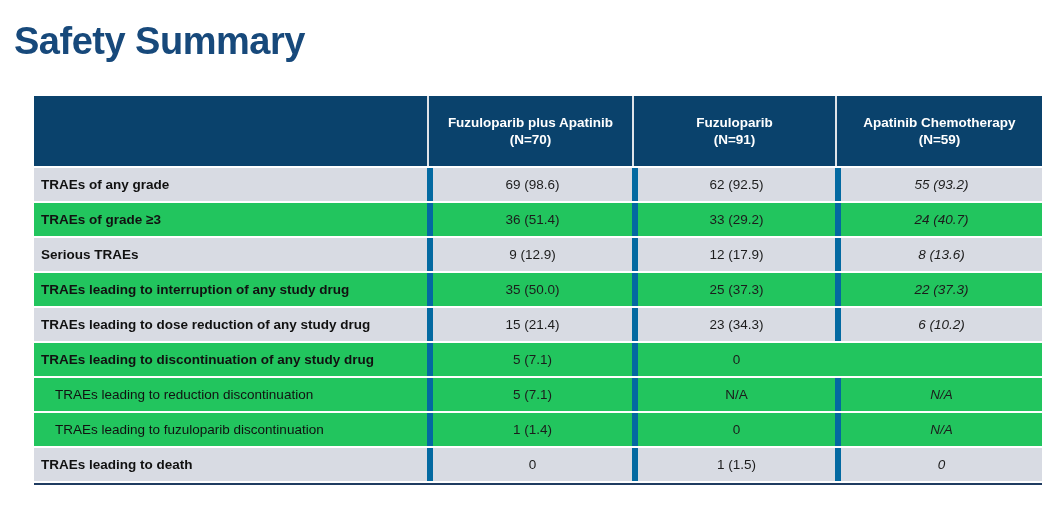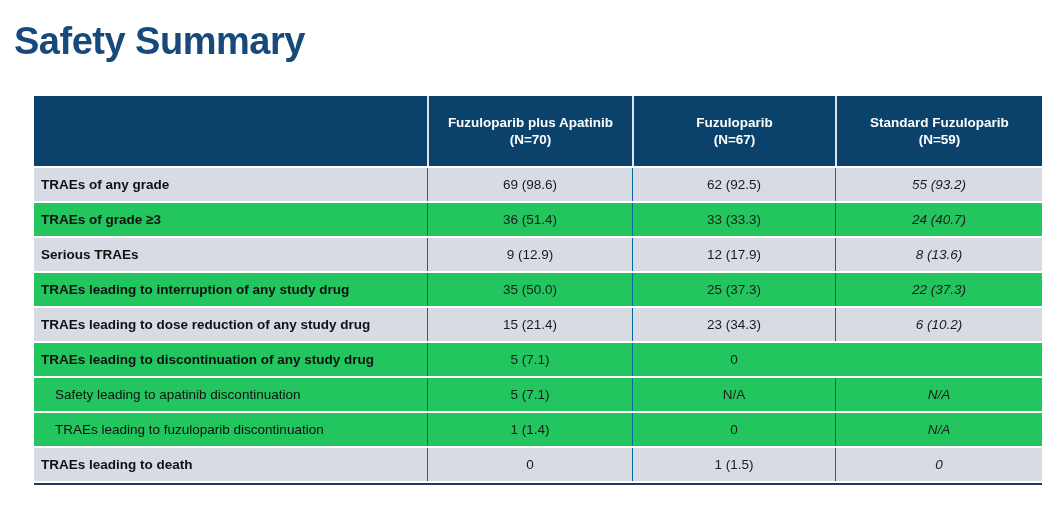--- a/index.html
+++ b/index.html
@@ -25,59 +25,59 @@
   .th:nth-child(3){flex-basis:203px;}
   .th:nth-child(4){flex-basis:207px;}
   .row{display:flex;height:33px;margin-top:2px;background:#22c55e;}
   .row.shaded{background:var(--shade,#d8dbe3);}
   .cell{
     box-sizing:border-box;display:flex;align-items:center;
     font-size:13.5px;color:#1c1c1c;
   }
   .cell.label{flex:0 0 393px;padding-left:7px;font-weight:bold;color:#111;}
   .cell.label.indent{padding-left:21px;font-weight:normal;}
-  .cell.val{justify-content:center;text-align:center;border-left:1px solid #0369a1;}
+  .cell.val{justify-content:center;text-align:center;border-left:6px solid #0369a1;}
   .cell.val:nth-child(2){flex:0 0 205px;}
   .cell.val:nth-child(3){flex:0 0 203px;}
   .cell.val:nth-child(4){flex:0 0 207px;font-style:italic;}
   .bottom-bar{height:2px;margin-top:2px;background:var(--border-navy,#1f3c61);}
 </style>
 </head>
 <body>
 
 <div class="slide">
   <h1 class="title">Safety Summary</h1>
 
   <div class="table">
     <div class="thead" id="thead">
       <div class="th labelcol"></div>
     <div class="th">
           <div>Fuzuloparib plus Apatinib</div>
           <div>(N=70)</div>
         </div>
         <div class="th">
           <div>Fuzuloparib</div>
-          <div>(N=67)</div>
+          <div>(N=91)</div>
         </div>
         <div class="th">
-          <div>Standard Fuzuloparib</div>
+          <div>Apatinib Chemotherapy</div>
           <div>(N=59)</div>
         </div>
       </div>
     <div id="tbody">
         <div class="row shaded">
           <div class="cell label">TRAEs of any grade</div>
           <div class="cell val">69 (98.6)</div>
           <div class="cell val">62 (92.5)</div>
           <div class="cell val">55 (93.2)</div>
         </div>
         <div class="row">
           <div class="cell label">TRAEs of grade ≥3</div>
           <div class="cell val">36 (51.4)</div>
-          <div class="cell val">33 (33.3)</div>
+          <div class="cell val">33 (29.2)</div>
           <div class="cell val">24 (40.7)</div>
         </div>
         <div class="row shaded">
           <div class="cell label">Serious TRAEs</div>
           <div class="cell val">9 (12.9)</div>
           <div class="cell val">12 (17.9)</div>
           <div class="cell val">8 (13.6)</div>
         </div>
         <div class="row">
           <div class="cell label">TRAEs leading to interruption of any study drug</div>
@@ -90,21 +90,21 @@
           <div class="cell val">15 (21.4)</div>
           <div class="cell val">23 (34.3)</div>
           <div class="cell val">6 (10.2)</div>
         </div>
         <div class="row">
           <div class="cell label">TRAEs leading to discontinuation of any study drug</div>
           <div class="cell val">5 (7.1)</div>
           <div class="cell val">0</div>
         </div>
         <div class="row">
-          <div class="cell label indent">Safety leading to apatinib discontinuation</div>
+          <div class="cell label indent">TRAEs leading to reduction discontinuation</div>
           <div class="cell val">5 (7.1)</div>
           <div class="cell val">N/A</div>
           <div class="cell val">N/A</div>
         </div>
         <div class="row">
           <div class="cell label indent">TRAEs leading to fuzuloparib discontinuation</div>
           <div class="cell val">1 (1.4)</div>
           <div class="cell val">0</div>
           <div class="cell val">N/A</div>
         </div>

